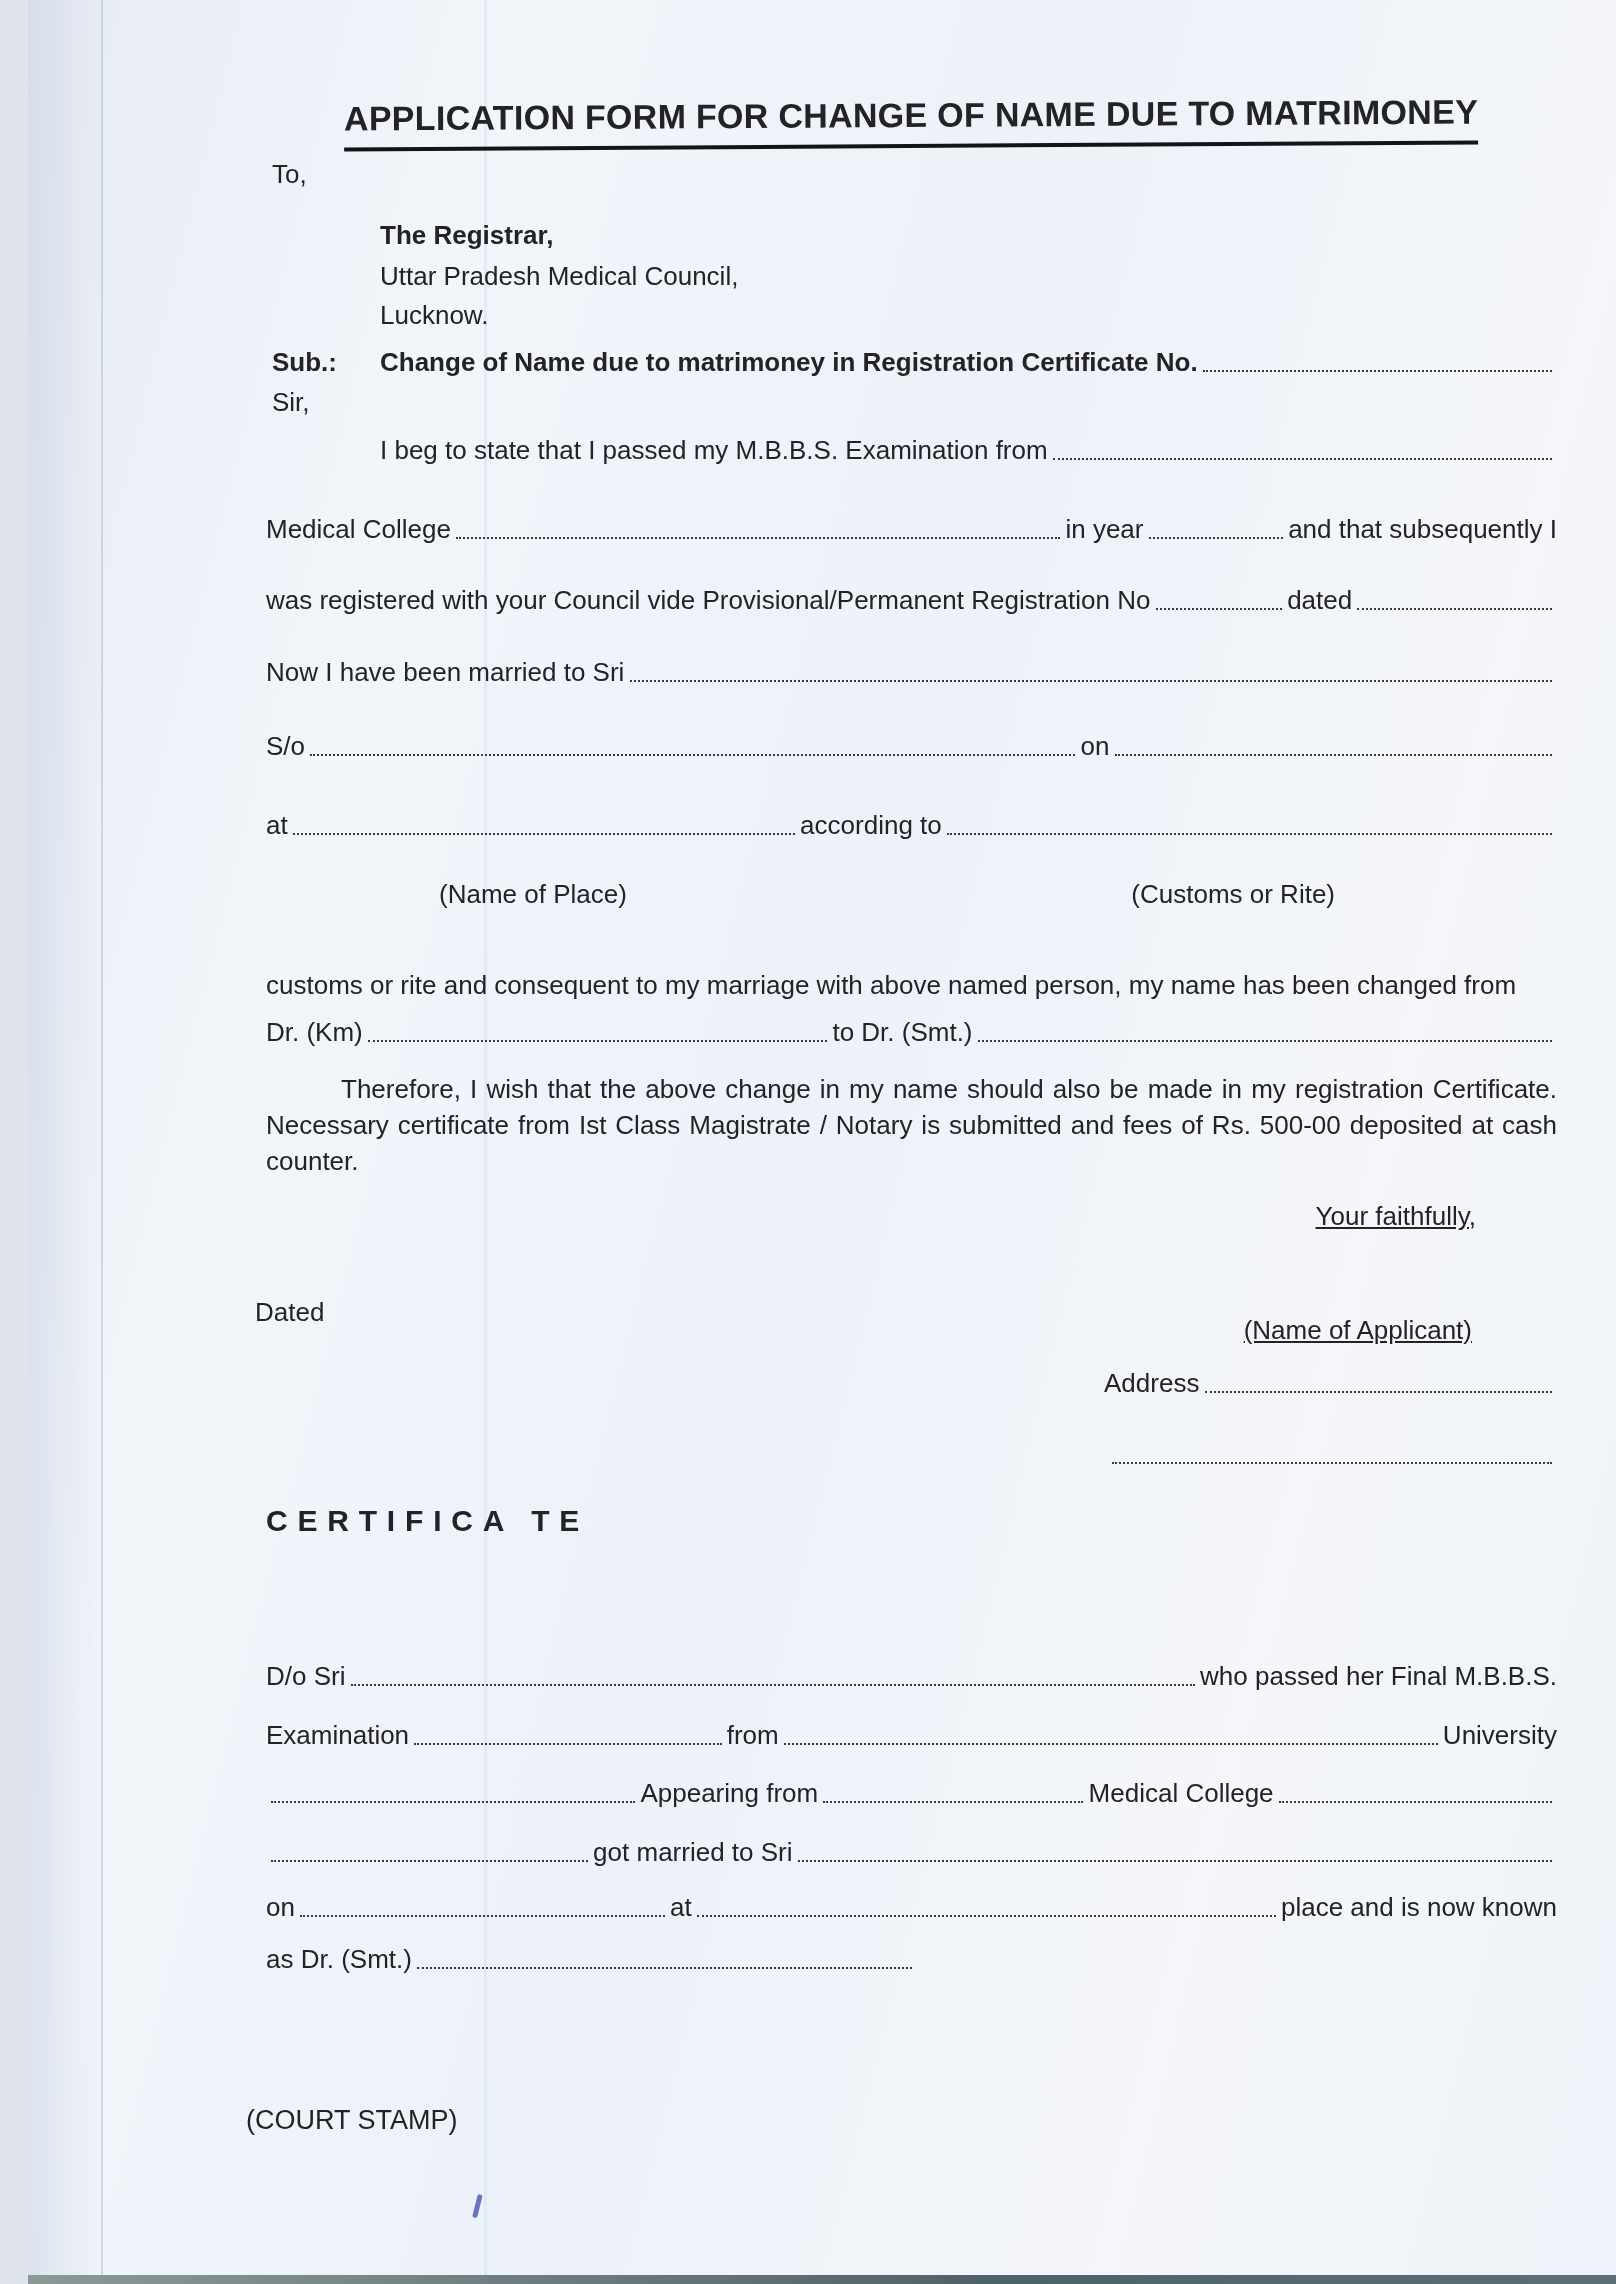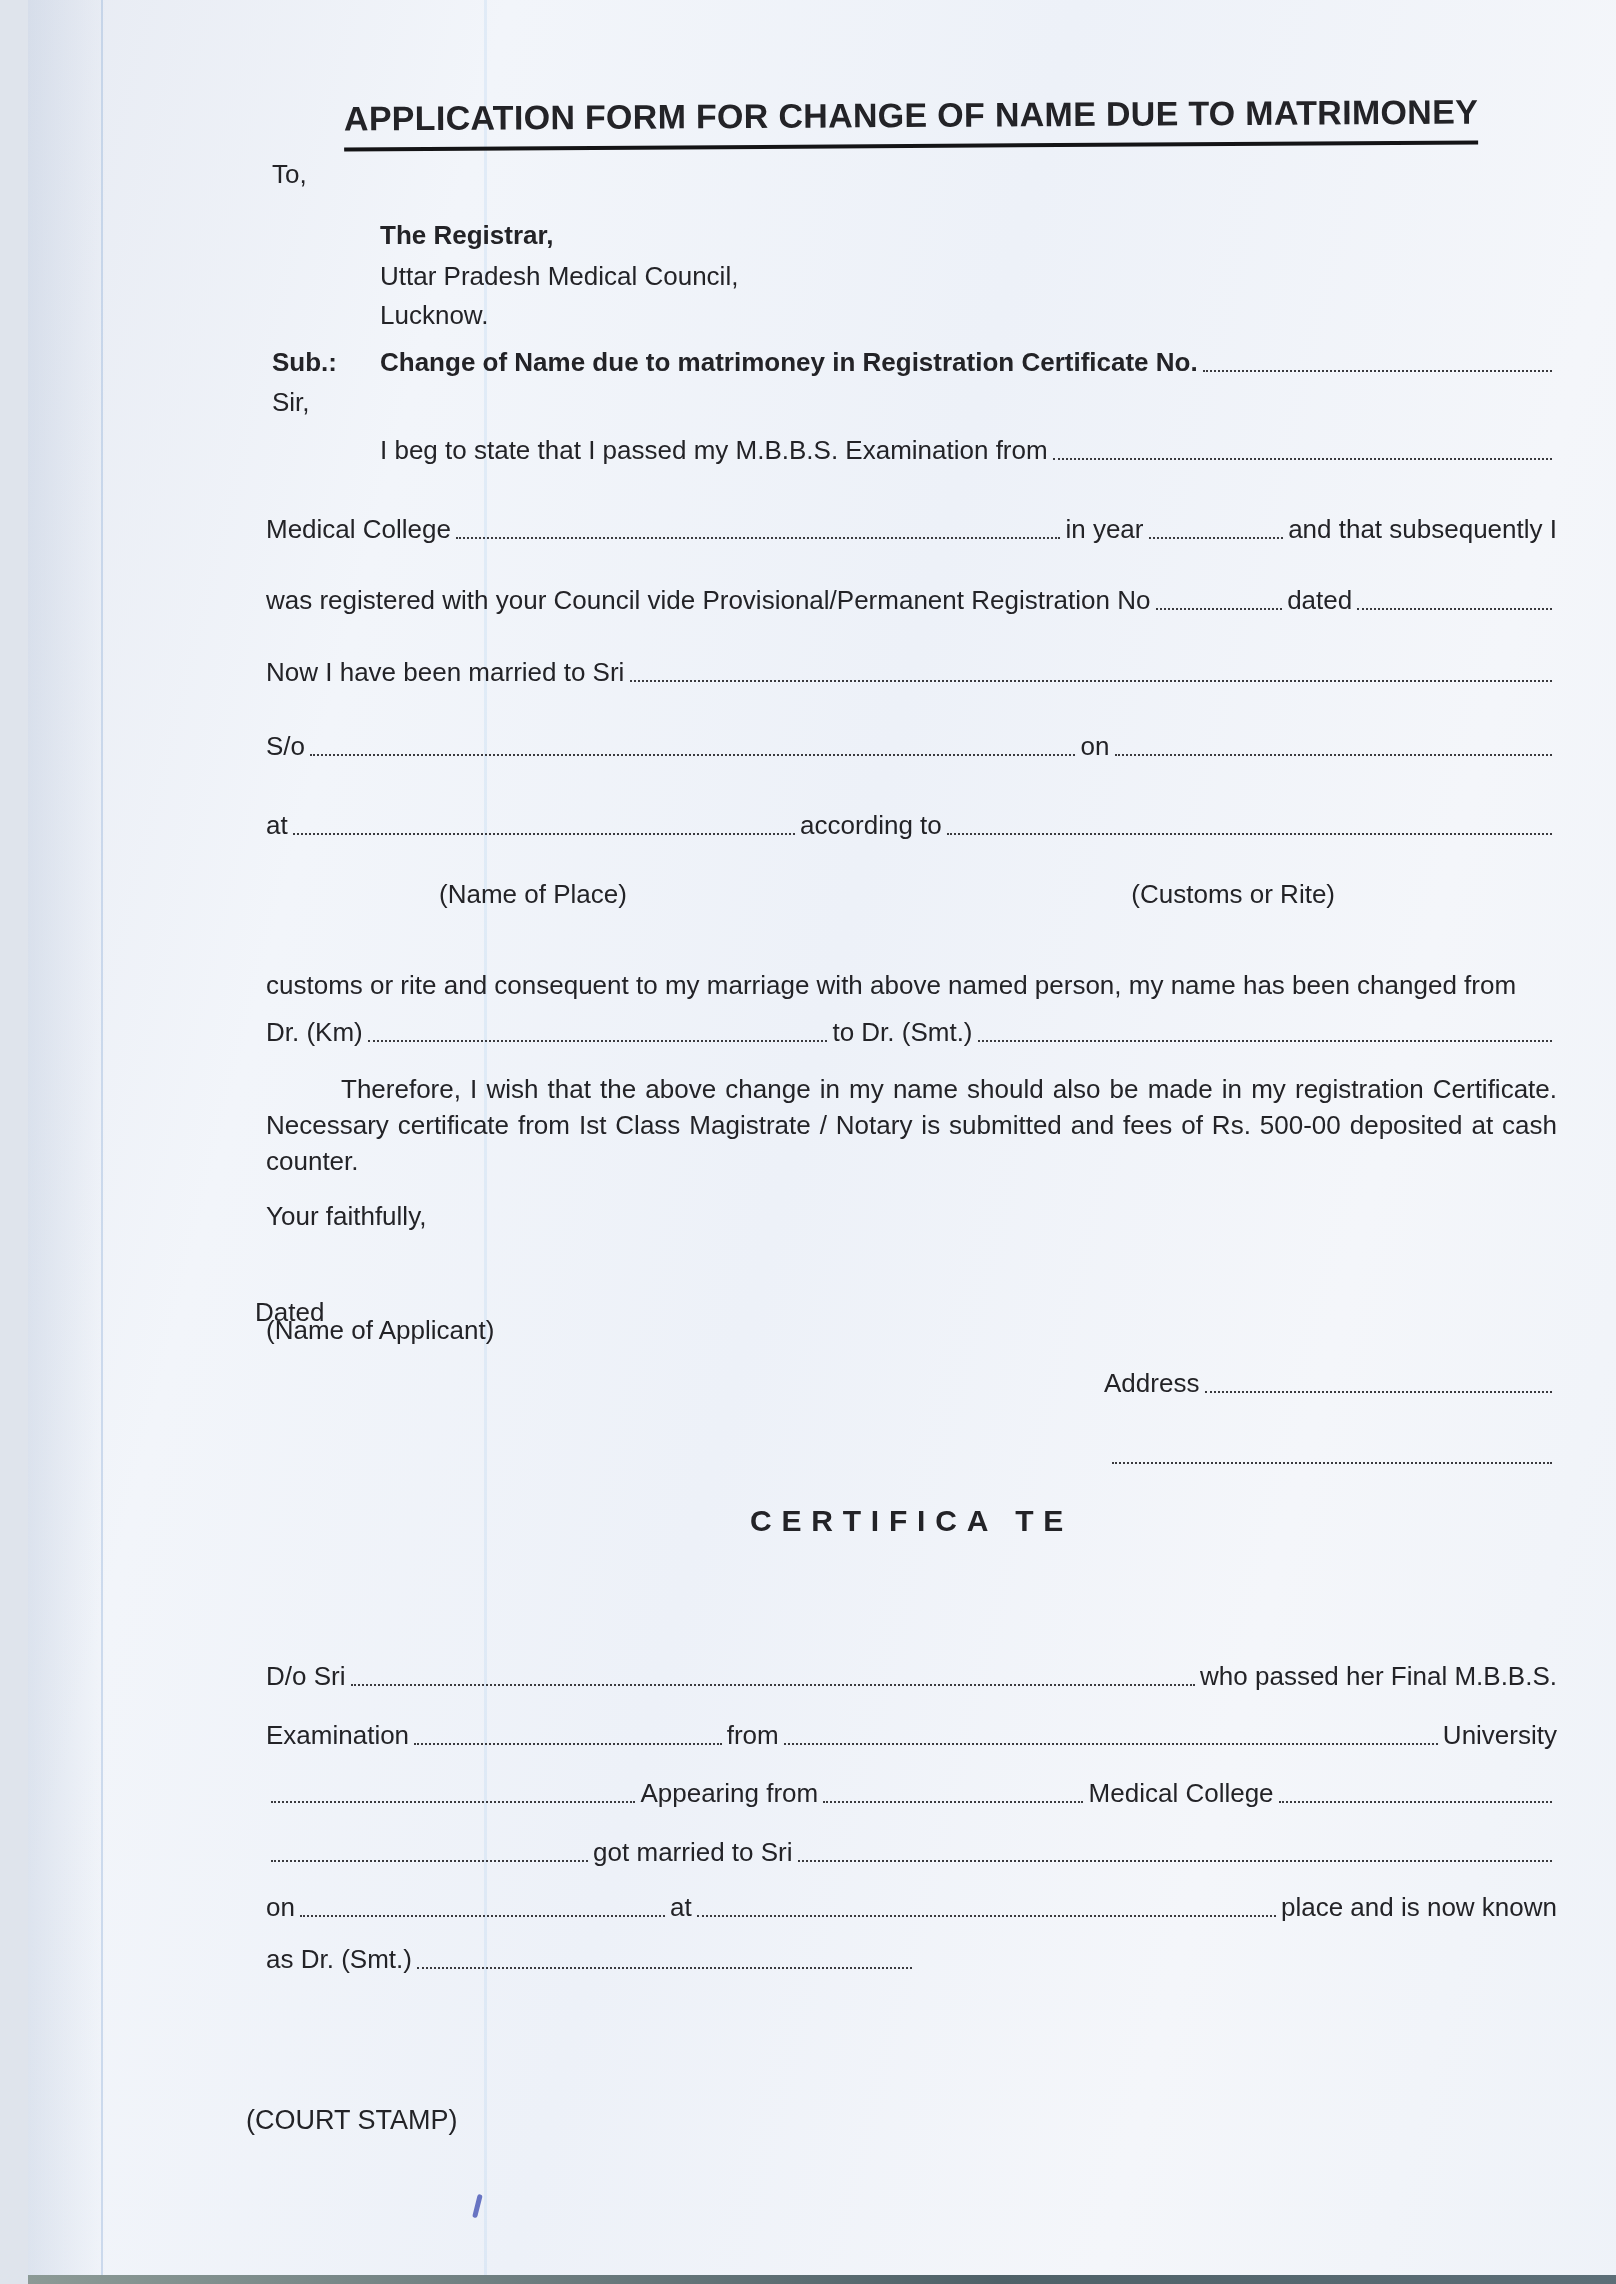--- a/index.html
+++ b/index.html
@@ -29,22 +29,22 @@
   .b{font-weight:bold;}
   .fill{border-bottom:2.6px dotted #3a3a3e;margin:0 5.2px 5.9px 5.2px;min-width:26px;}
   .spacer{margin:0 5.2px 5.9px 5.2px;}
 
   .title-row{top:96px;text-align:center;}
   .title-text{
     display:inline-block;font-size:34px;font-weight:bold;letter-spacing:0.3px;
     border-bottom:4.6px solid #141416;padding-bottom:9px;transform:rotate(-.35deg);
   }
   .para{font-size:26px;line-height:1.38;text-align:justify;white-space:normal;}
-  .cert-heading{font-size:30px;font-weight:bold;letter-spacing:9.8px;text-align:center;}
-  .right-align{}
+  .cert-heading{font-size:30px;font-weight:bold;letter-spacing:9.8px;}
+  .right-align{text-align:right;text-decoration:underline;}
   .footer-text{font-size:27px;}
 </style>
 </head>
 <body>
 
 <div class="page">
 
   <div class="edge-left"></div>
   <div class="streak1"></div>
   <div class="streak2"></div>

